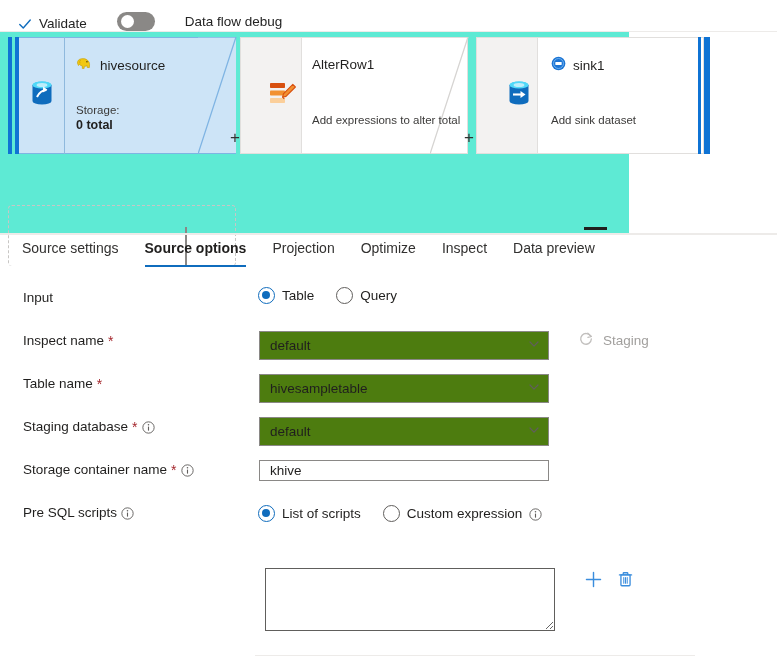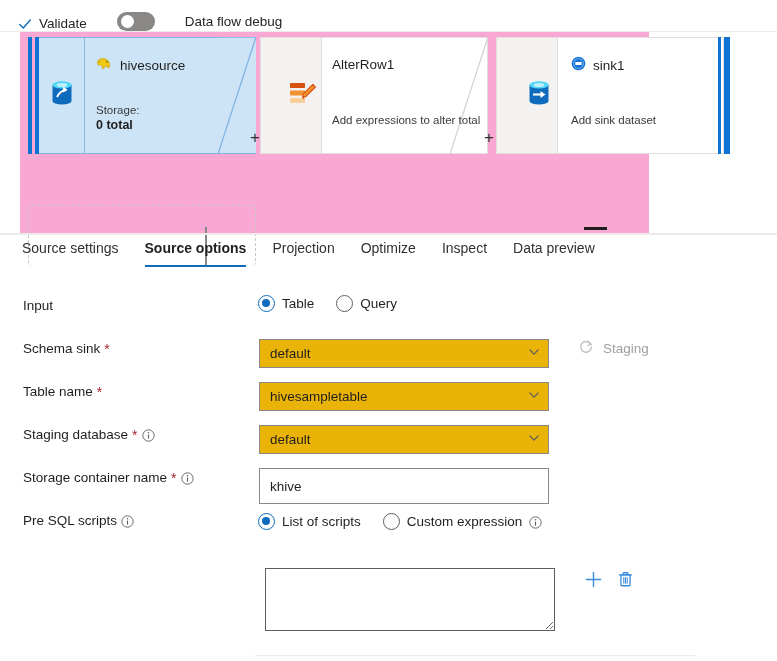--- a/index.html
+++ b/index.html
@@ -43,22 +43,21 @@
   .tb-toggle-label { font-size: 13.5px; color: #242424; padding-left: 20px; }
   .toolbar-sep {
     position: absolute; top: 31px; left: 0;
     width: 777px; height: 1px; background: #edebe9;
   }
 
   
   .canvas {
     position: absolute; top: 32px; left: 0;
     width: 629px; height: 202px;
-    background: #f9a8d4;
-    margin-left: 20px;
+    background: #5eead4;
   }
 
   .flow { position: absolute; top: 5px; left: 8px; }
 
   
   .node-source {
     position: absolute; left: 0; top: 0;
     width: 228px; height: 117px;
   }
   .node-source .accent-outer {
@@ -212,46 +211,46 @@
     padding-bottom: 11px; cursor: pointer; white-space: nowrap;
   }
   .tab.active { font-weight: bold; color: #201f1e; }
   .tab.active::after {
     content: ""; position: absolute;
     left: 0; right: 0; bottom: 0; height: 2px;
     background: #0f6cbd;
   }
 
   
-  .form { position: absolute; top: 292px; left: 0; width: 777px; }
+  .form { position: absolute; top: 284px; left: 0; width: 777px; }
   .row { position: relative; height: 43px; }
   .lbl {
     position: absolute; left: 23px; top: 6px;
     font-size: 13.5px; color: #201f1e; white-space: nowrap;
     display: flex; align-items: center; gap: 4px;
   }
   .req { color: #a4262c; font-size: 14px; line-height: 1; }
   .info-icon {
     width: 13px; height: 13px; display: inline-block;
     vertical-align: middle; flex: none;
   }
 
   .field { position: absolute; left: 259px; top: 0; }
   .combo {
     width: 290px; height: 29px;
-    border: 1px solid #8a8886; background: #eab308;
+    border: 1px solid #8a8886; background: #4d7c0f;
     display: flex; align-items: center;
     padding: 0 8px 0 10px;
     font-size: 13.5px; color: #201f1e;
     cursor: pointer;
   }
   .combo .val { flex: 1; }
   .chev { width: 12px; height: 12px; flex: none; }
   .textbox {
-    width: 290px; height: 36px;
+    width: 290px; height: 21px;
     border: 1px solid #8a8886; background: #fff;
     display: flex; align-items: center;
     padding: 0 10px;
     font-size: 13.5px; color: #201f1e;
     cursor: text;
   }
 
   .radio-group {
     position: absolute; left: 258px; top: 3px;
     display: flex; align-items: center; gap: 22px;
@@ -448,21 +447,21 @@
       </label>
       <label class="radio">
         <span class="dot"></span>
         <span>Query</span>
       </label>
     </div>
   </div>
 
   <div class="row">
     <div class="lbl">
-      <span>Schema sink</span>
+      <span>Inspect name</span>
       <span class="req">*</span>
     </div>
     <div class="field" style="top:4px;">
       <div class="combo">
         <span class="val">default</span>
         <span>
           <svg class="chev" viewBox="0 0 12 12" aria-hidden="true">
             <path d="M2 4 L6 8.2 L10 4" fill="none" stroke="#605e5c" stroke-width="1.2" stroke-linecap="round" stroke-linejoin="round"></path>
           </svg>
         </span>

